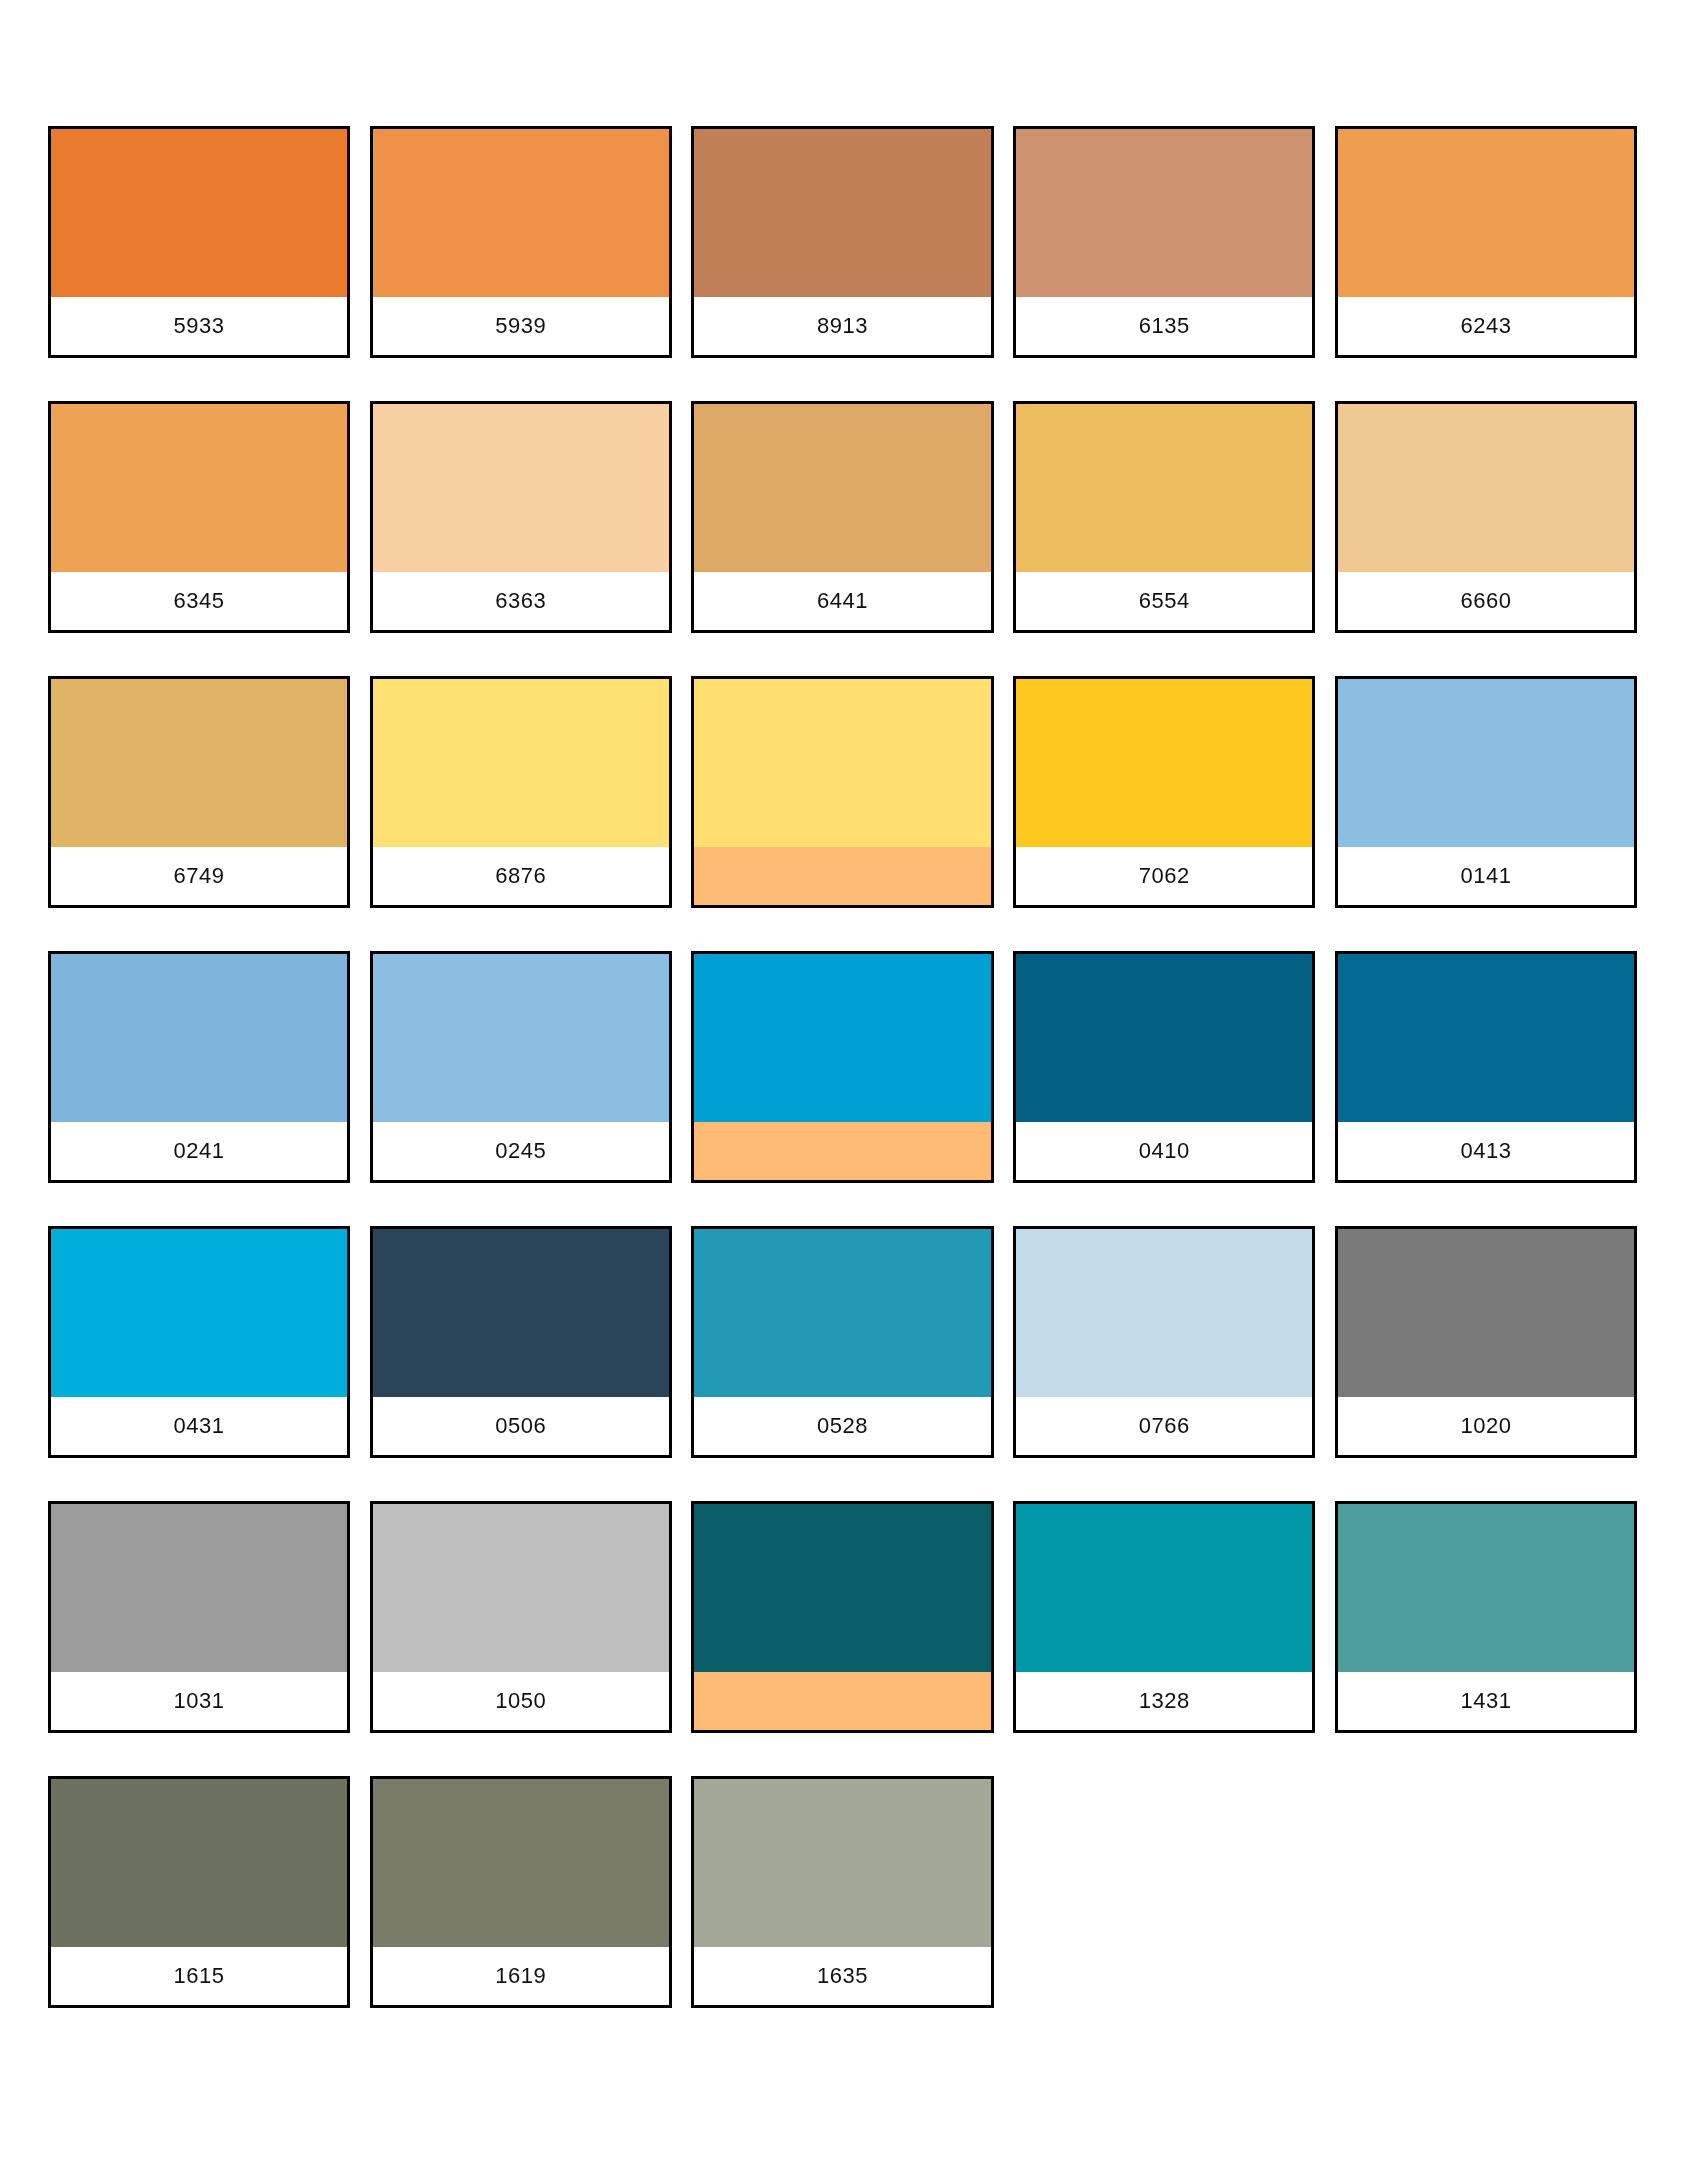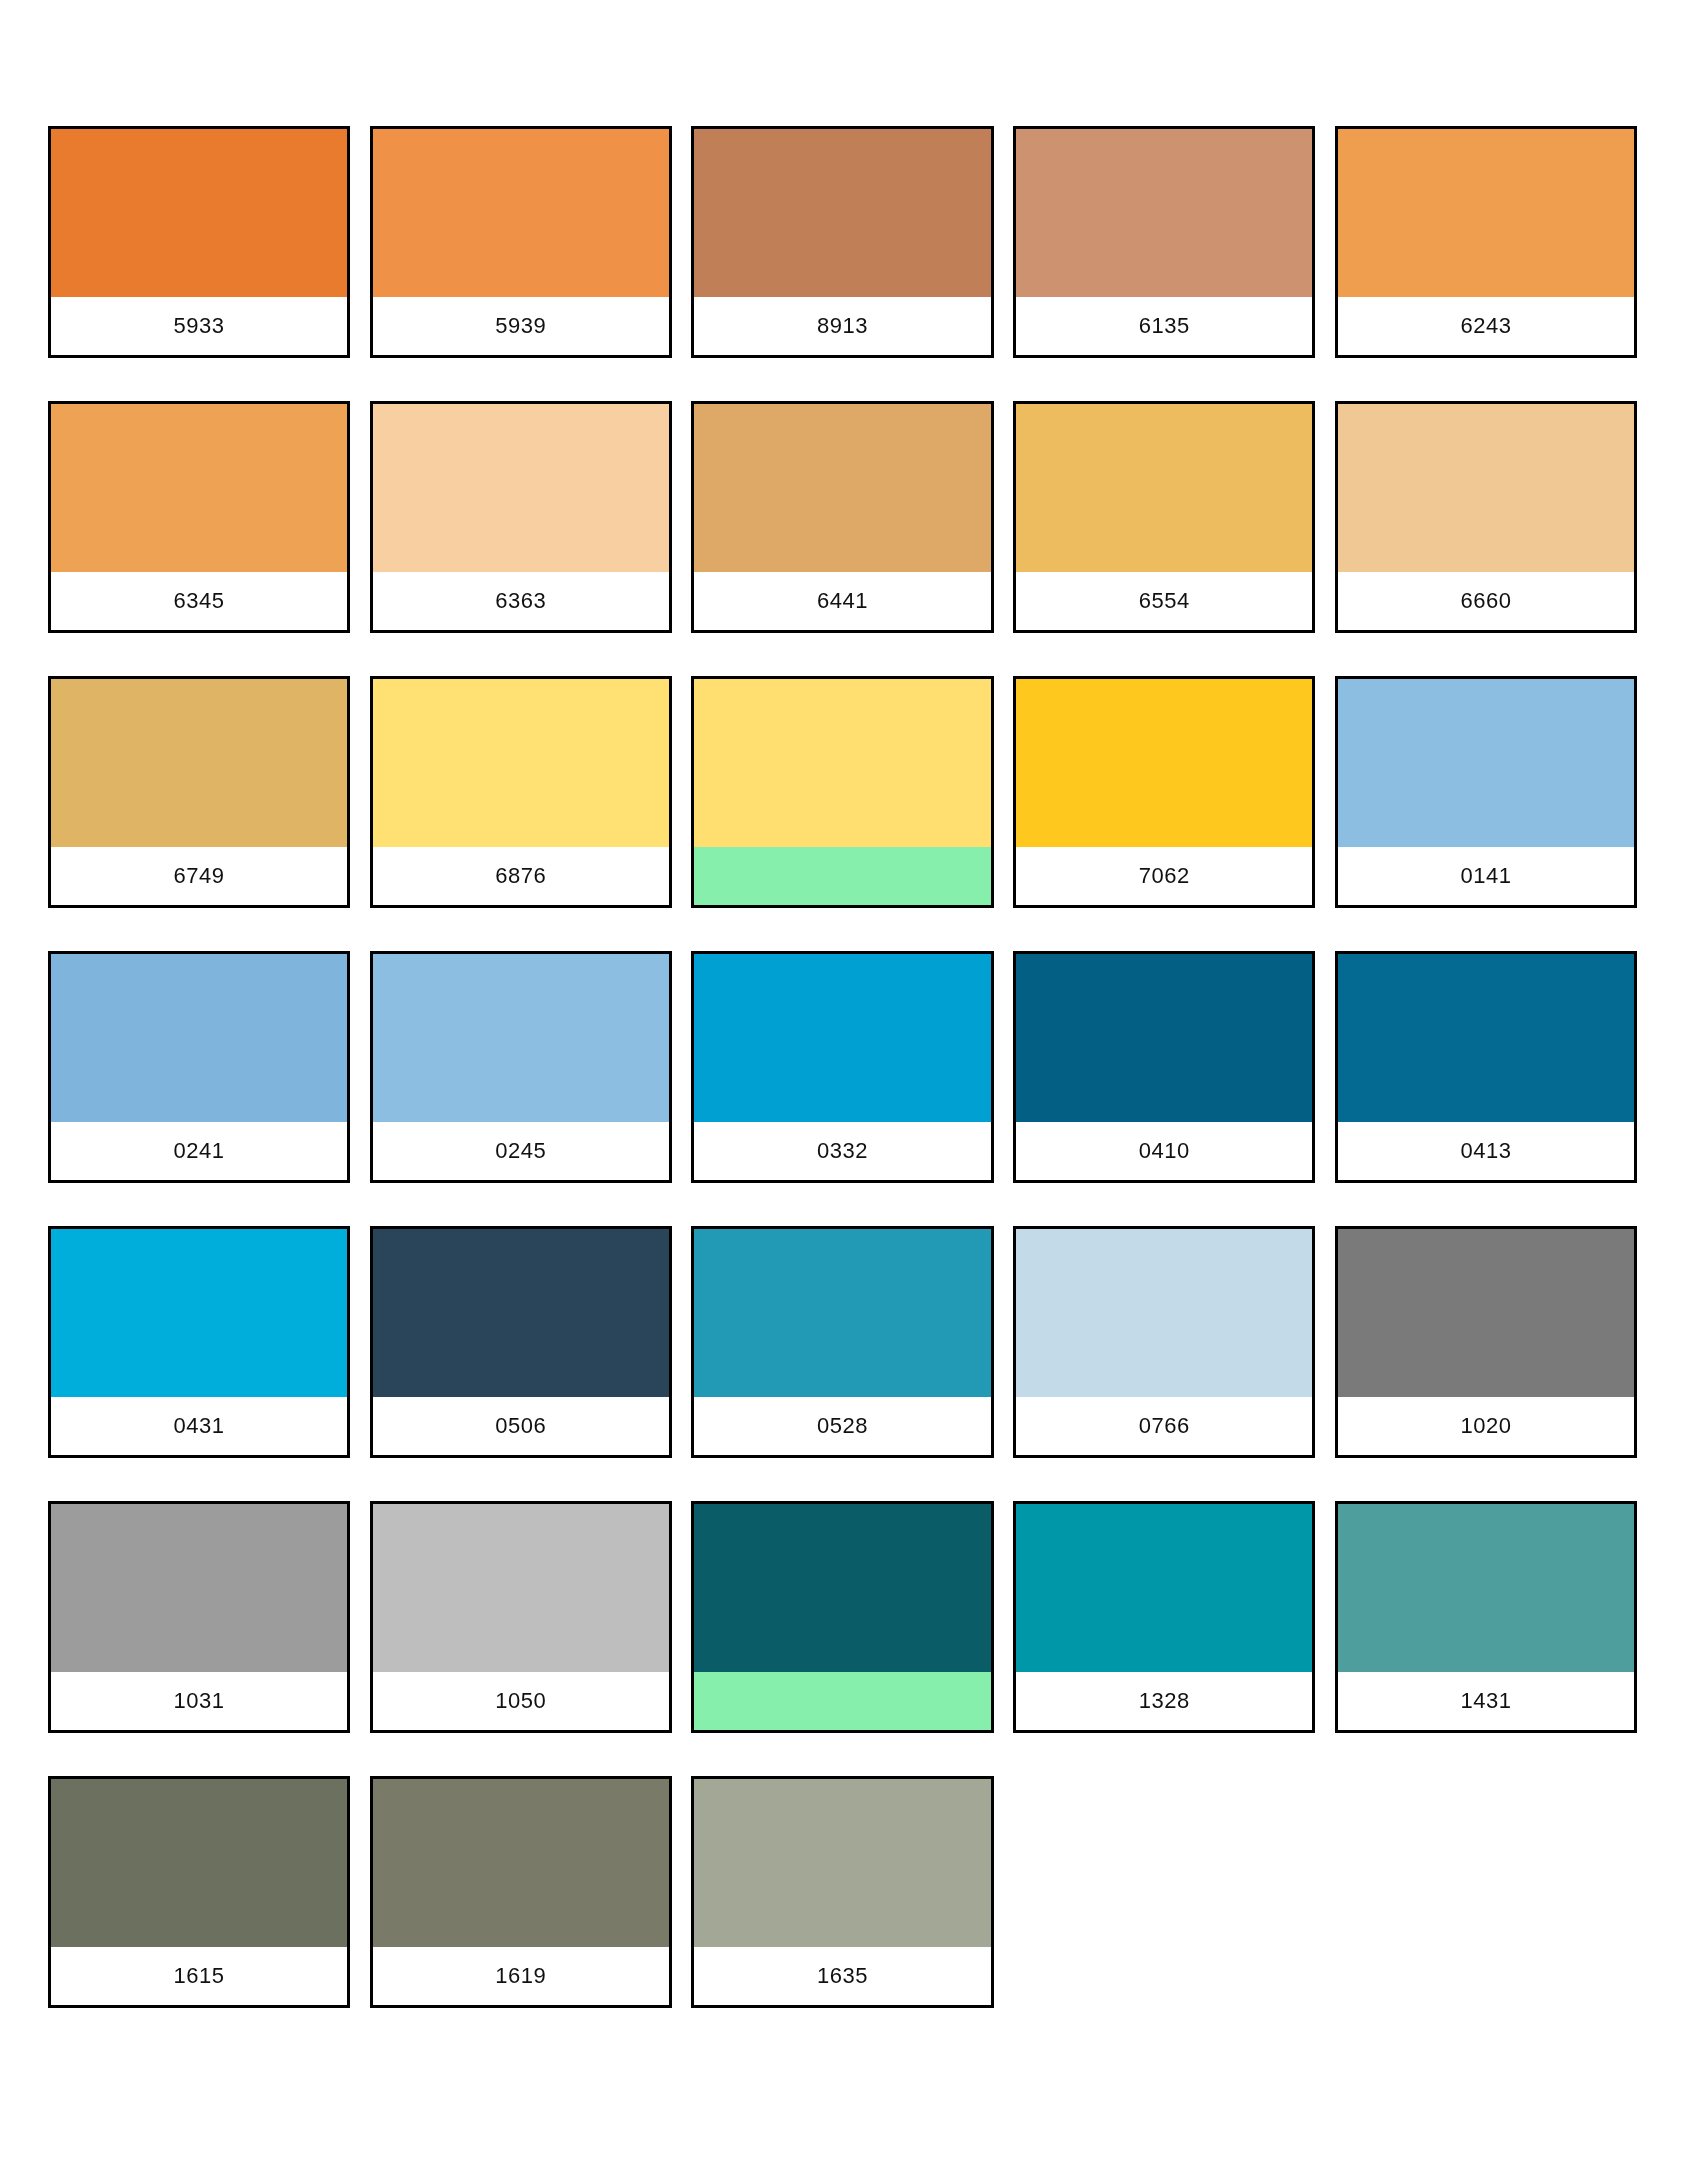--- a/index.html
+++ b/index.html
@@ -25,21 +25,21 @@
   #swatch-grid {
     display: grid;
     grid-template-columns: repeat(5, 1fr);
     grid-template-rows: repeat(7, 232px);
     column-gap: 19.6px;
     row-gap: 43px;
   }
   .swatch-card {
     position: relative;
     border: 3.4px solid #000000;
-    background: #86efac;
+    background: #fdba74;
     display: flex;
     flex-direction: column;
     overflow: hidden;
   }
   .swatch-color {
     flex: 0 0 74.5%;
     width: 100%;
   }
   .swatch-label-strip {
     flex: 1 1 auto;
@@ -157,23 +157,20 @@
         </div>
       </div>
       <div class="swatch-card">
         <div class="swatch-color" style="background-color: rgb(140, 190, 226);"></div>
         <div class="swatch-label-strip">
           <span class="swatch-code">0245</span>
         </div>
       </div>
       <div class="swatch-card">
         <div class="swatch-color" style="background-color: rgb(0, 160, 210);"></div>
-        <div class="swatch-label-strip">
-          <span class="swatch-code">0332</span>
-        </div>
       </div>
       <div class="swatch-card">
         <div class="swatch-color" style="background-color: rgb(4, 95, 133);"></div>
         <div class="swatch-label-strip">
           <span class="swatch-code">0410</span>
         </div>
       </div>
       <div class="swatch-card">
         <div class="swatch-color" style="background-color: rgb(4, 106, 146);"></div>
         <div class="swatch-label-strip">

